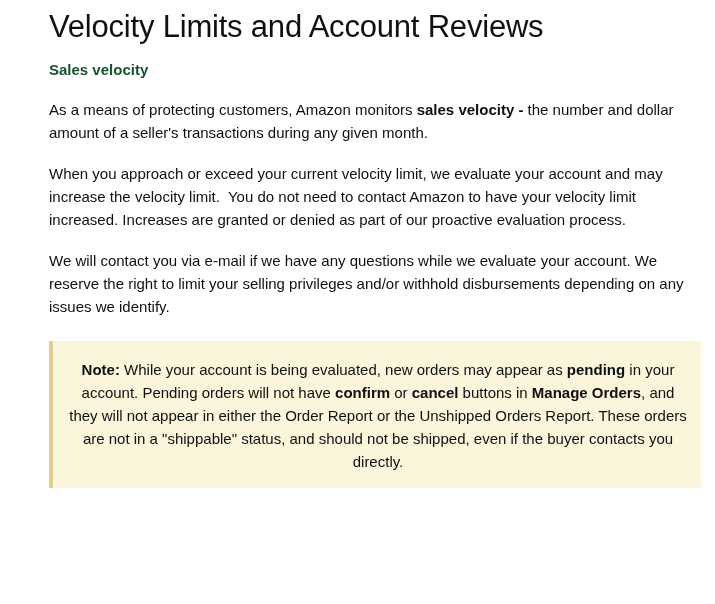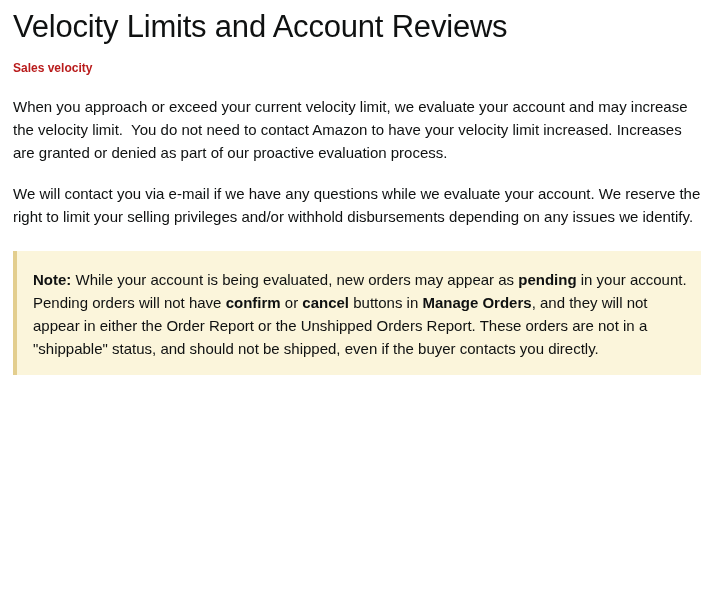--- a/index.html
+++ b/index.html
@@ -9,69 +9,72 @@
   }
   body {
     width: 715px;
     height: 604px;
     overflow: hidden;
     font-family: "Liberation Sans", "DejaVu Sans", sans-serif;
     color: #0F1111;
   }
   .page {
     padding: 8px 14px 0 13px;
+    margin-left: 36px;
   }
   h1.page-title {
     font-size: 31px;
     font-weight: 400;
     line-height: 1.22;
     margin: 0 0 15px 0;
     letter-spacing: -0.2px;
     color: #0F1111;
   }
   h2.section-heading {
-    font-size: 12px;
+    font-size: 15px;
     font-weight: 700;
     margin: 34px 0 20px 0;
-    color: #b91c1c;
+    color: #14532d;
   }
   h2.section-heading.first {
     margin-top: 14px;
   }
   p.body-text {
     font-size: 15px;
     line-height: 23px;
     margin: 0 0 18px 0;
     color: #0F1111;
   }
   p.body-text b, .note-box b {
     font-weight: 700;
   }
   .note-box {
     background: #FBF5DB;
     border-left: 4px solid #0ea5e9;
     padding: 17px 14px 15px 16px;
     margin: 23px 0 21px 0;
+    text-align: center;
   }
   .note-box .note-text {
     font-size: 15px;
     line-height: 23px;
     margin: 0;
     color: #0F1111;
   }
 </style>
 </head>
 <body style="color: rgb(15, 17, 17);">
 
 <div class="page">
 
   <h1 class="page-title">Velocity Limits and Account Reviews</h1>
 
   <h2 class="section-heading first">Sales velocity</h2>
 
+  <p class="body-text"><span>As a means of protecting customers, Amazon monitors </span><b>sales velocity -</b><span> the number and dollar amount of a seller's transactions during any given month.</span></p>
 
 
   <p class="body-text"><span>When you approach or exceed your current velocity limit, we evaluate your account and may increase the velocity limit.&nbsp; You do not need to contact Amazon to have your velocity limit increased. Increases are granted or denied as part of our proactive evaluation process.</span></p>
 
   <p class="body-text"><span>We will contact you via e-mail if we have any questions while we evaluate your account. We reserve the right to limit your selling privileges and/or withhold disbursements depending on any issues we identify.</span></p>
 
   <div class="note-box" style="background: rgb(251, 245, 219); border-left-color: rgb(227, 206, 142);">
     <p class="note-text"><b>Note:</b><span> While your account is being evaluated, new orders may appear as </span><b>pending</b><span> in your account. Pending orders will not have </span><b>confirm</b><span> or </span><b>cancel</b><span> buttons in </span><b>Manage Orders</b><span>, and they will not appear in either the Order Report or the Unshipped Orders Report. These orders are not in a "shippable" status, and should not be shipped, even if the buyer contacts you directly.</span></p>
   </div>
 

